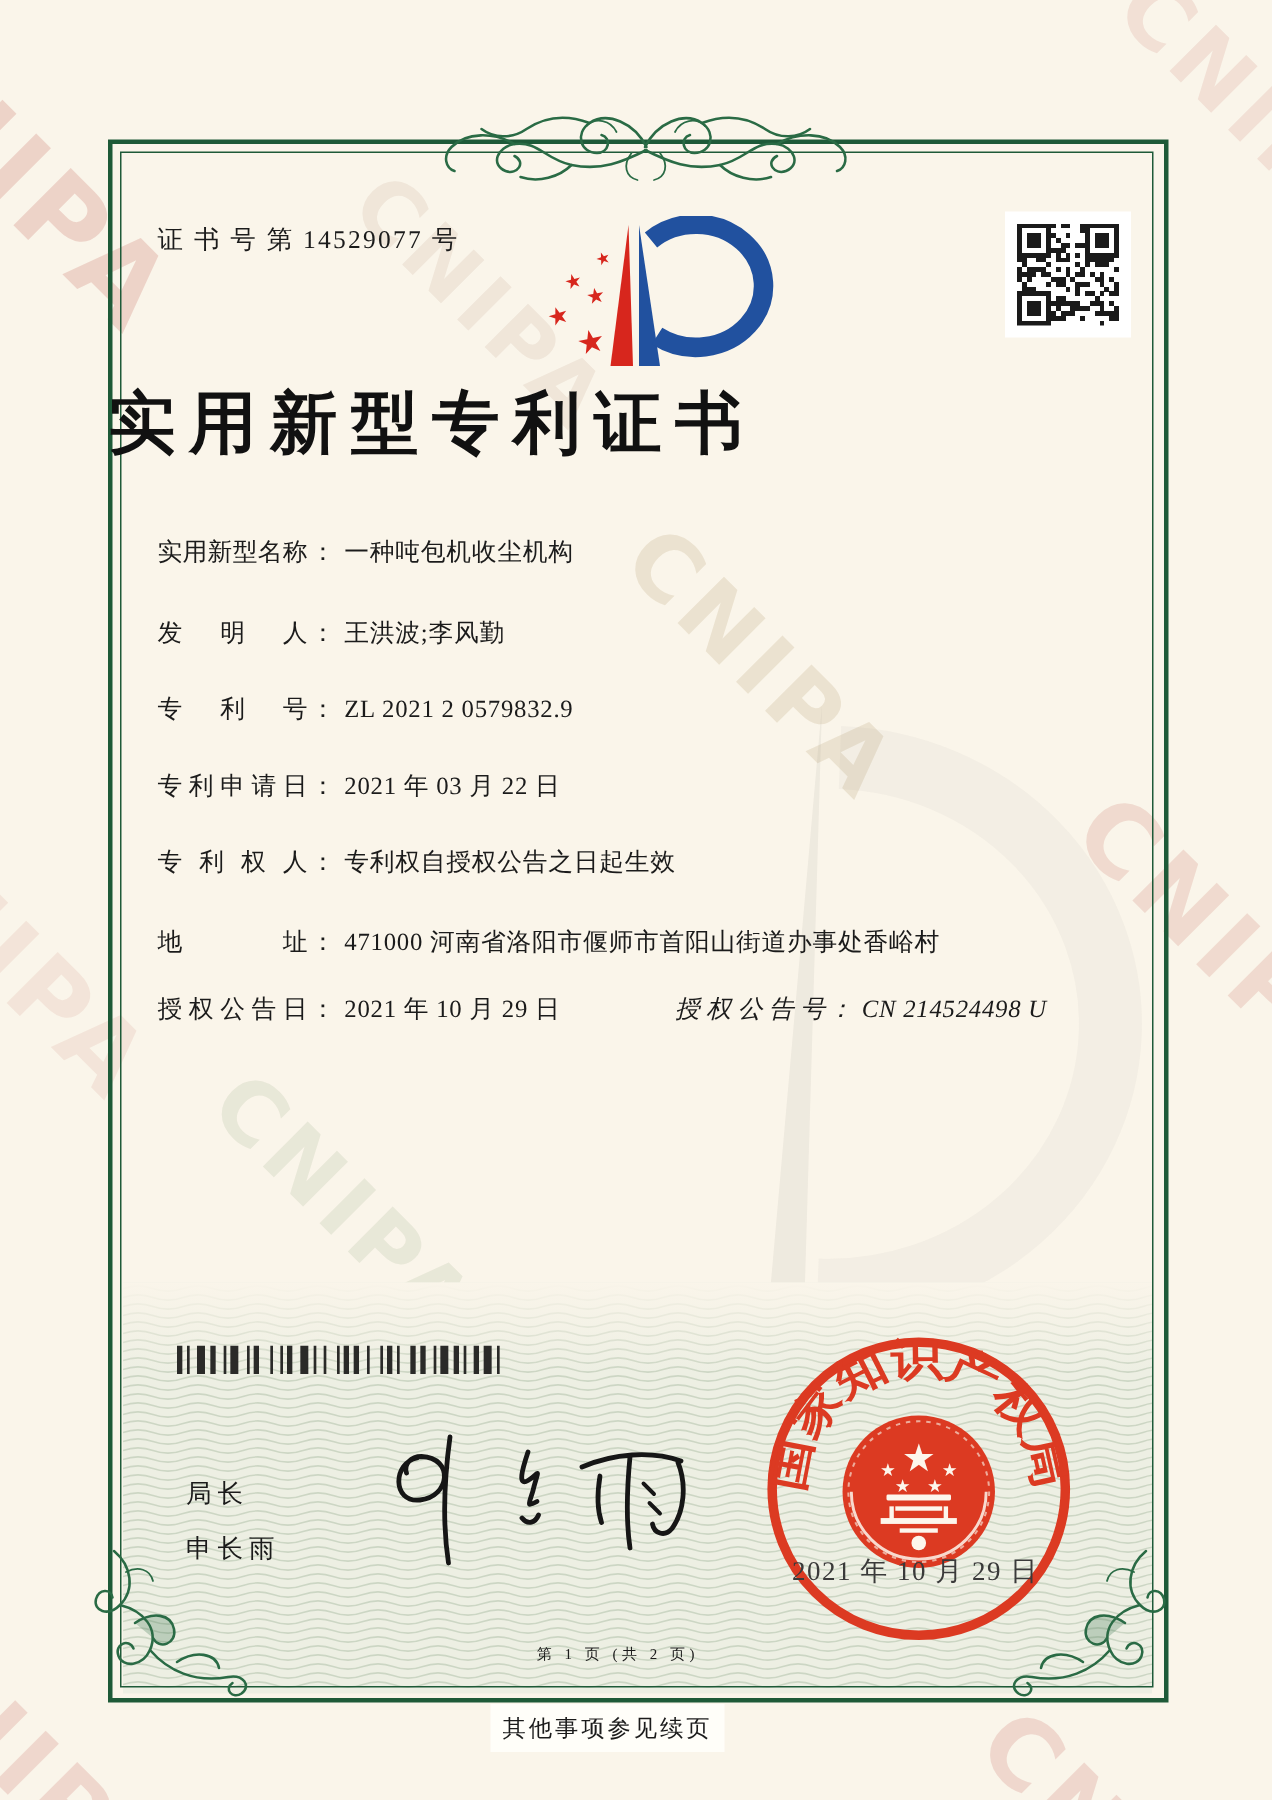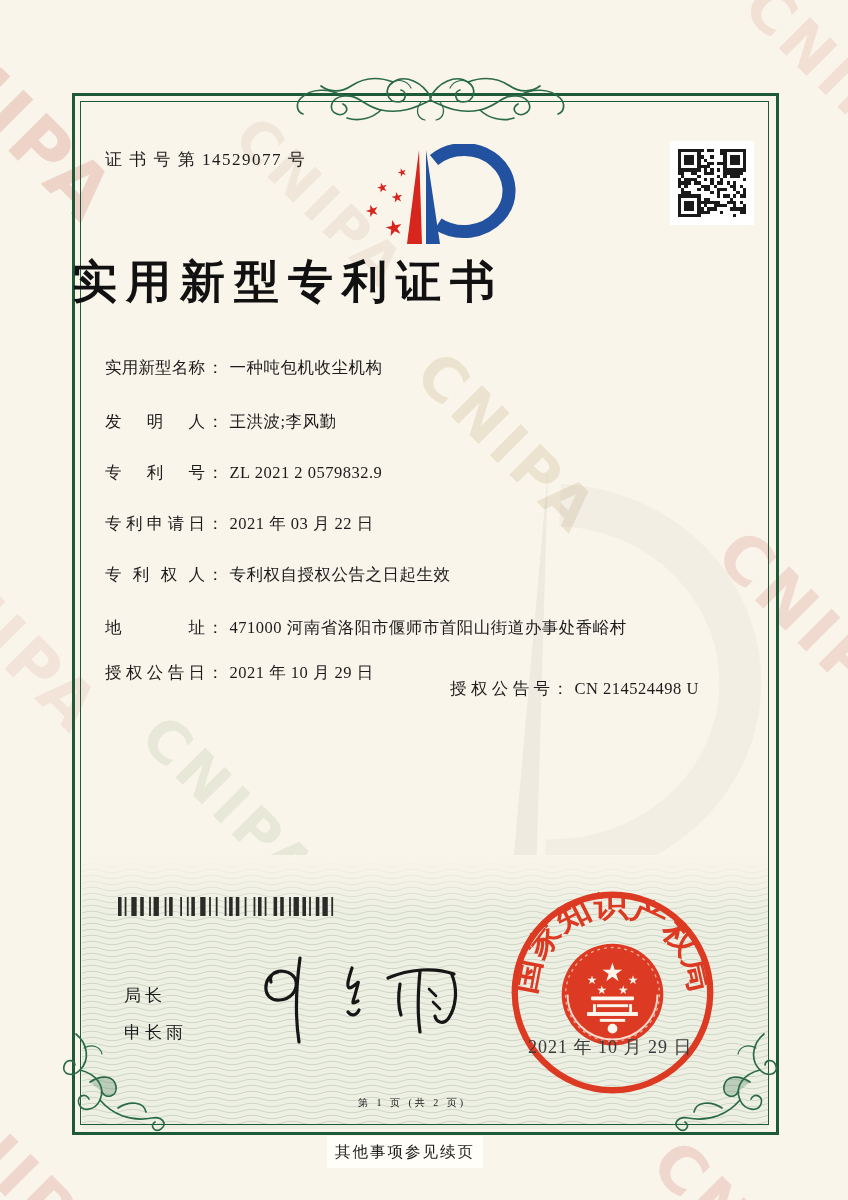--- a/index.html
+++ b/index.html
@@ -28,21 +28,21 @@
   .band-fade{position:absolute;left:82px;top:855px;width:686px;height:60px;
     background:linear-gradient(var(--paper,#faf5ea),rgba(250,245,234,0));z-index:1;}
   
   .certno{position:absolute;left:105px;top:148px;font-size:17px;letter-spacing:1.5px;z-index:4;text-align:center;}
   .title{position:absolute;left:72px;top:252px;width:701px;text-align:left;
     font-size:45px;font-weight:700;letter-spacing:9px;color:#111;z-index:4;}
   .field{position:absolute;left:105px;font-size:16.5px;z-index:4;white-space:nowrap;}
   .flabel{display:inline-block;width:100px;text-align:justify;text-align-last:justify;vertical-align:bottom;}
   .colon{margin:0 6px 0 2px;}
   .fvalue{letter-spacing:0.5px;}
-  .grant2{position:absolute;left:345px;top:16px;white-space:nowrap;}
+  .grant2{position:absolute;left:345px;top:0;white-space:nowrap;font-style:italic;}
   .paras{position:absolute;left:104px;top:699px;width:648px;z-index:4;
     font-size:17px;line-height:33.5px;text-align:justify;color:#232323;}
   .paras p{margin:0;text-indent:2em;}
   .officer{position:absolute;left:124px;font-size:17px;letter-spacing:4px;z-index:4;margin-top:13px;}
   .seal-date{position:absolute;left:528px;top:1035px;font-size:18px;letter-spacing:1px;
     color:#3a3a3a;z-index:5;white-space:nowrap;}
   .page-foot{position:absolute;left:72px;top:1096px;width:680px;text-align:center;
     font-size:10px;letter-spacing:3px;z-index:4;}
   .note-box{position:absolute;left:327px;top:1136px;width:156px;height:32px;
     background:#fffef9;z-index:4;display:flex;align-items:center;justify-content:center;

